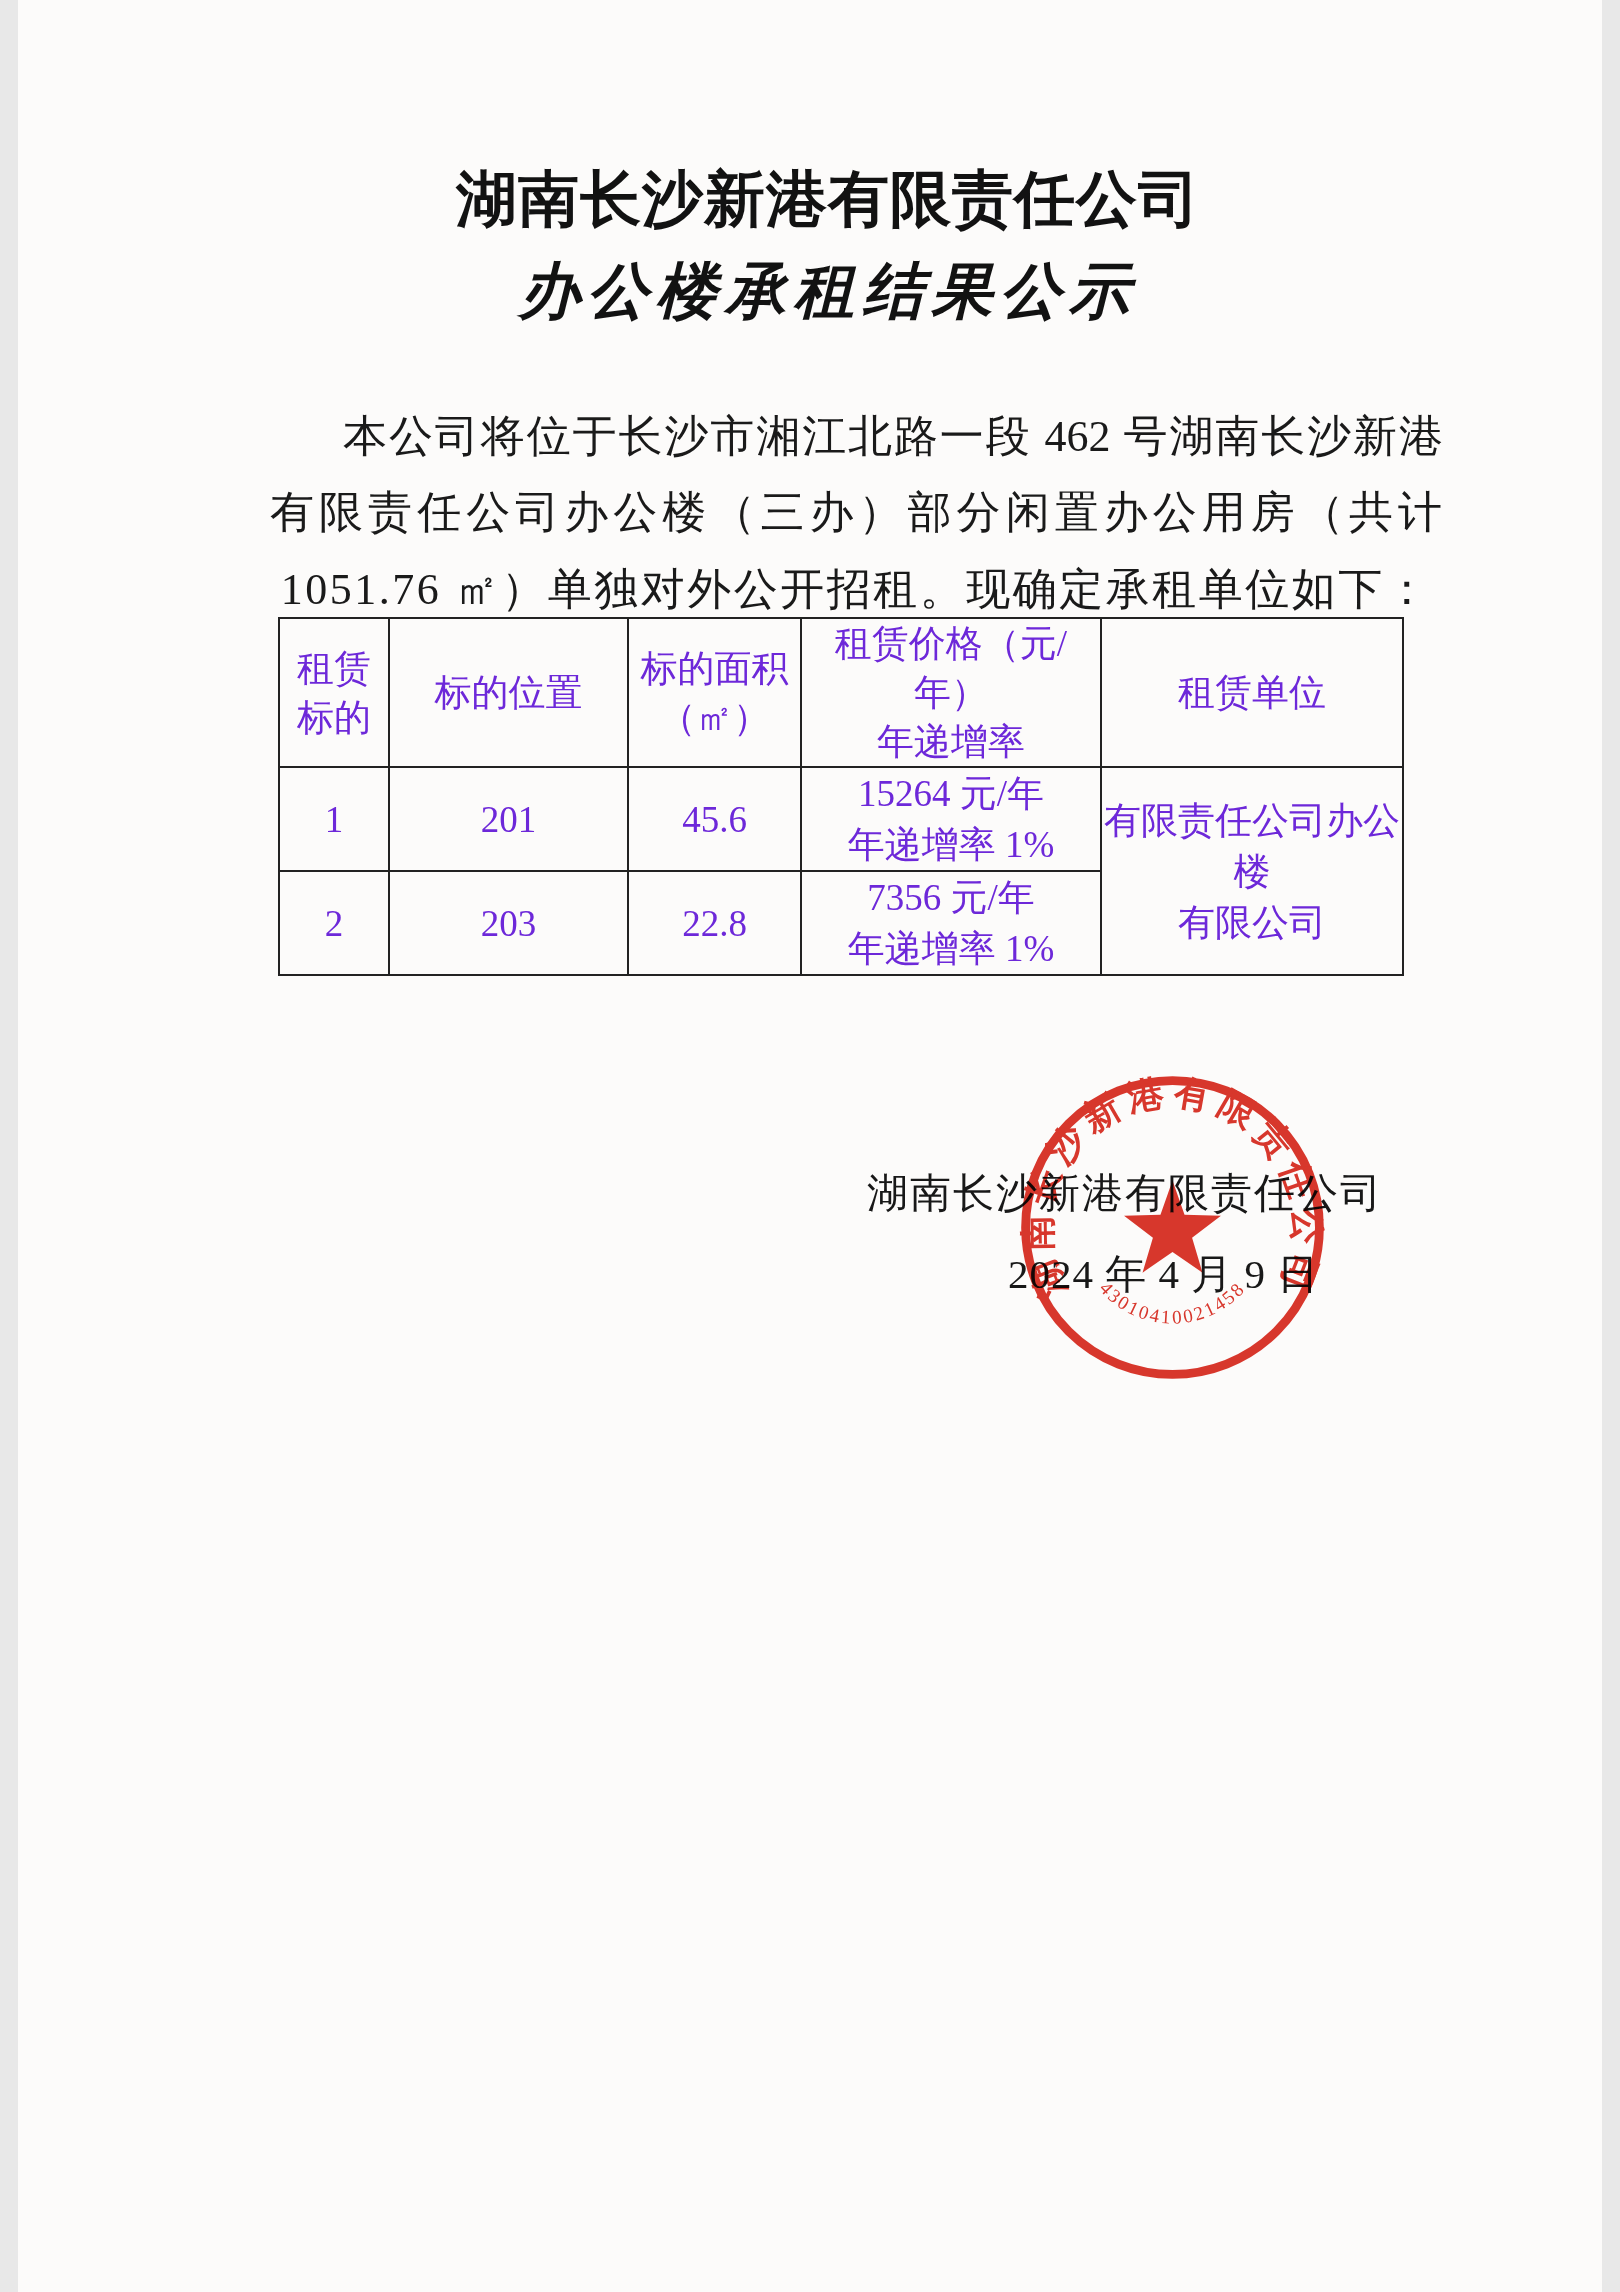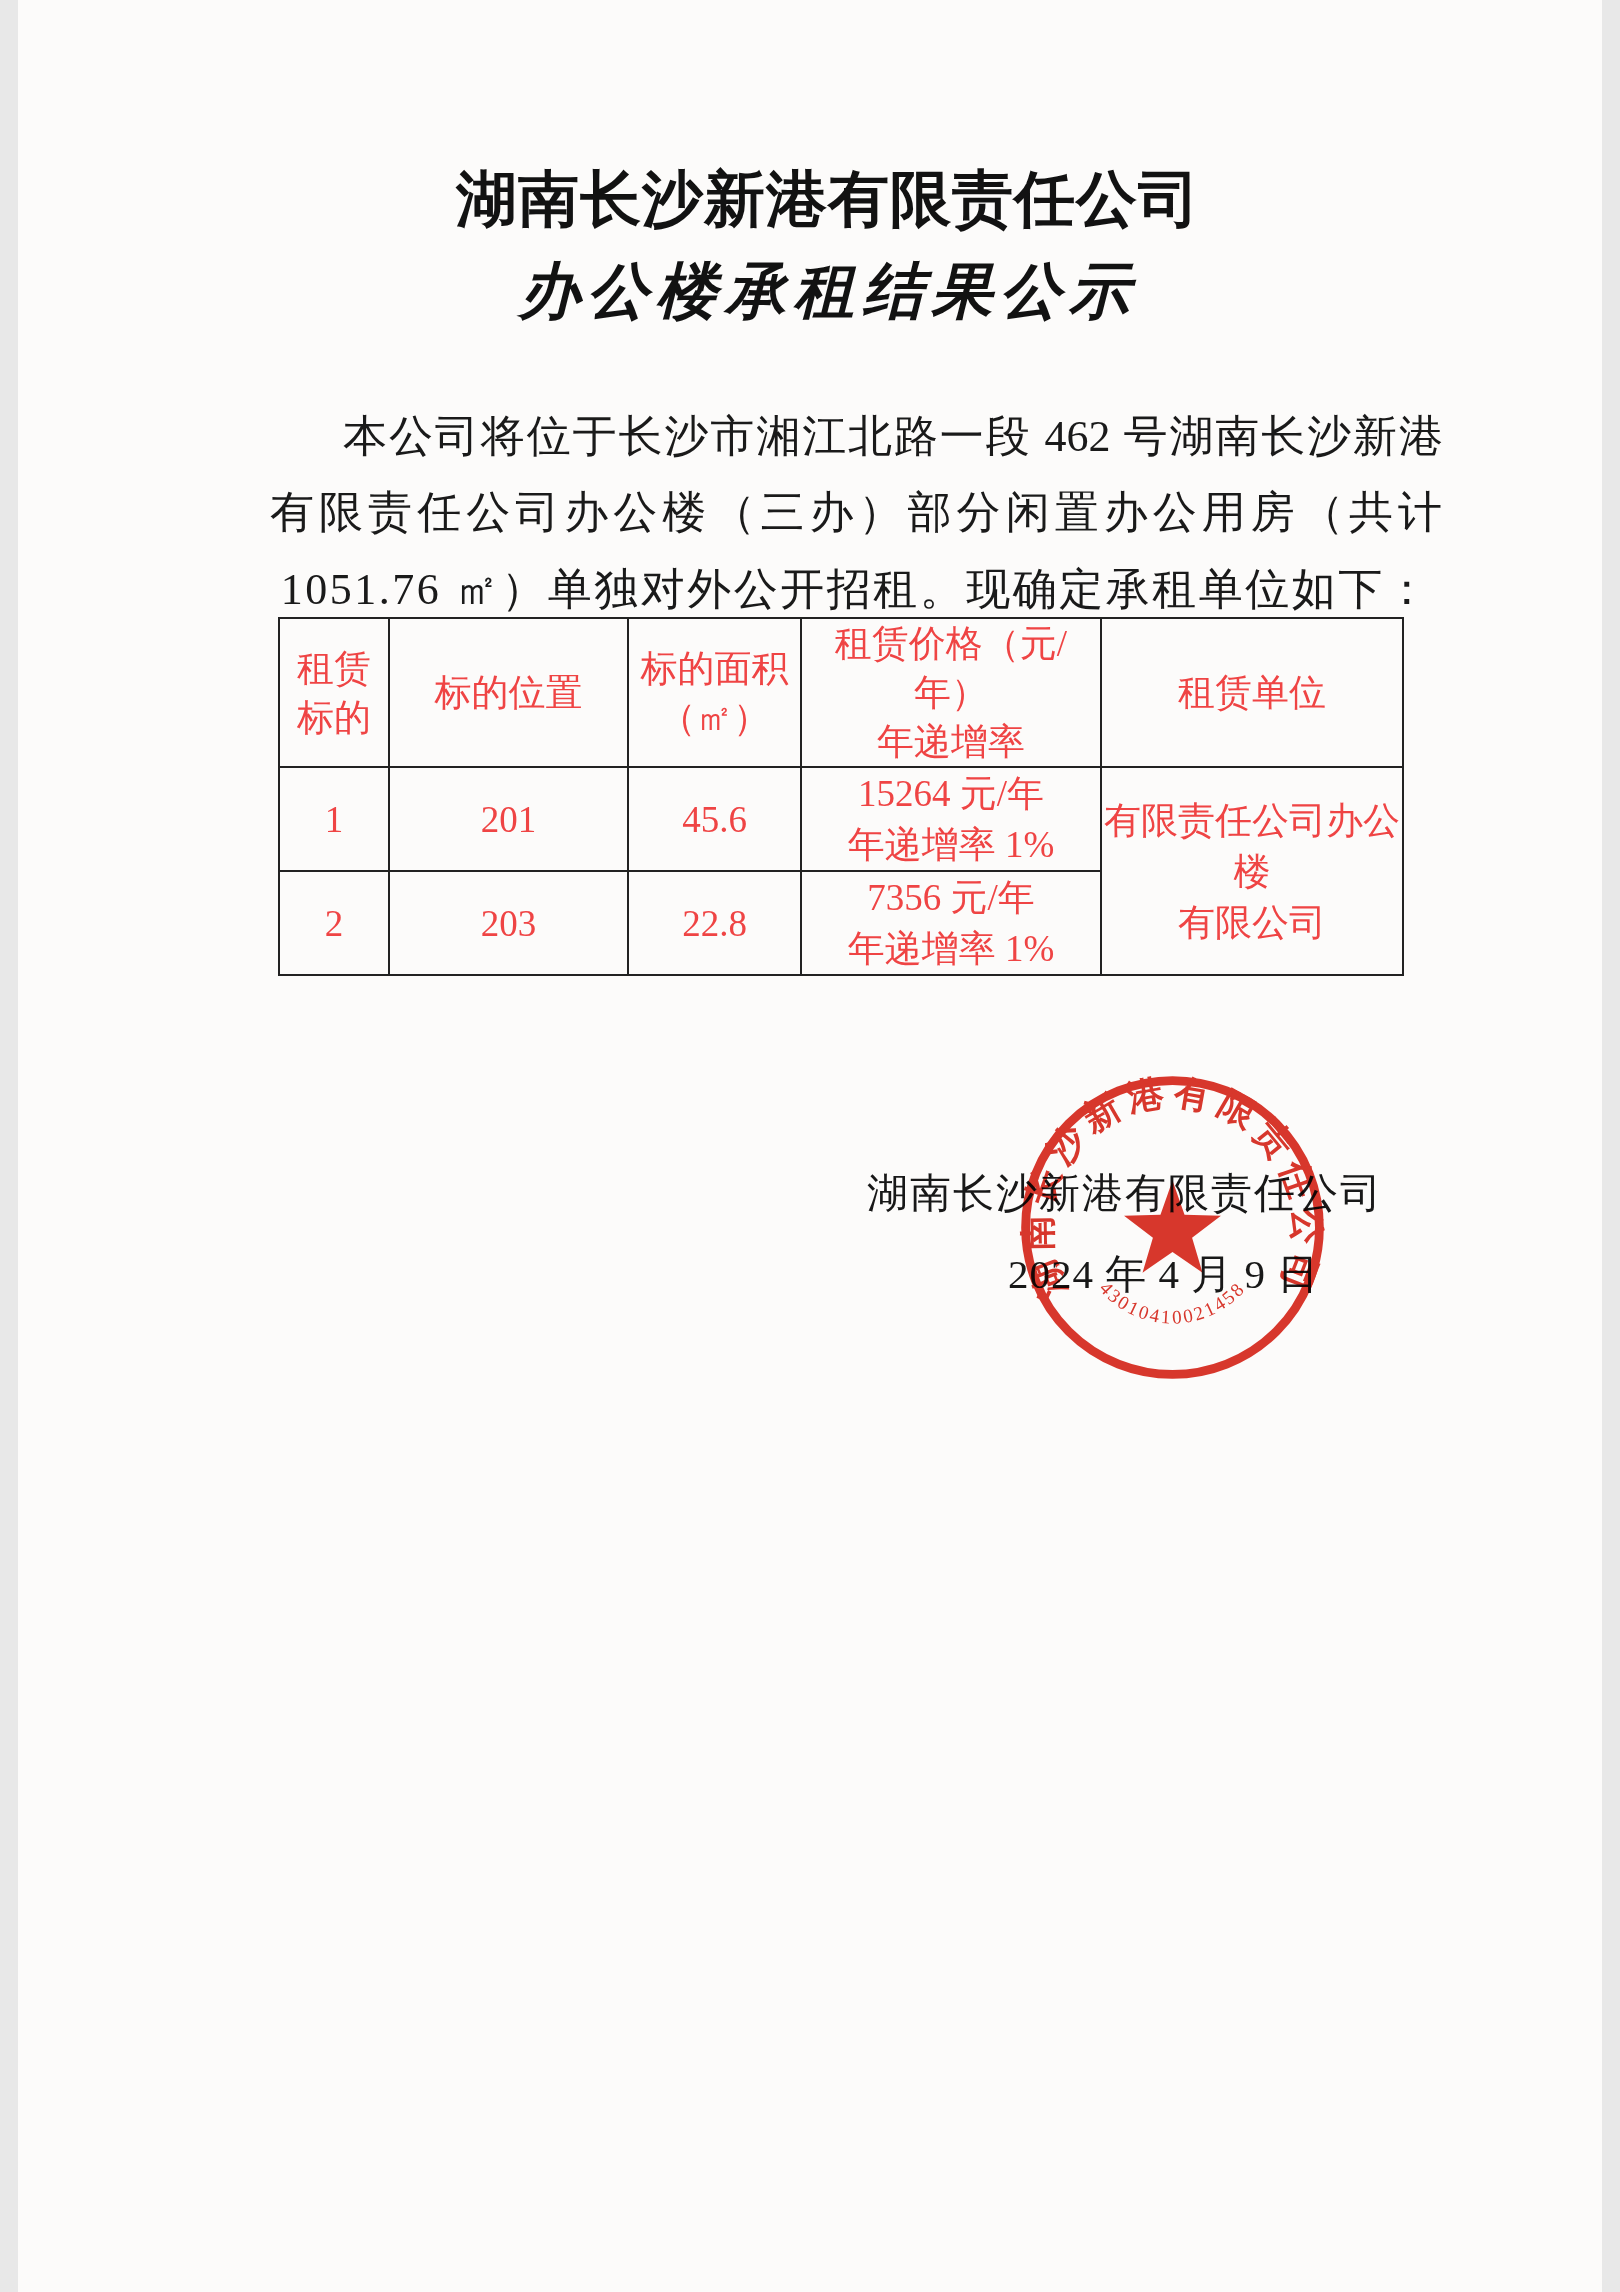--- a/index.html
+++ b/index.html
@@ -46,21 +46,21 @@
   .body-2{top:484px;}
   .body-3{top:561px;letter-spacing:2.5px;text-align:center;}
 
   
   .lease-table{
     left:260px;top:617px;
     border-collapse:collapse;
     table-layout:fixed;
     width:1123px;
     font-size:37px;
-    color:#ef4444;
+    color:#6d28d9;
   }
   .lease-table td{
     border:2.9px solid #222;
     text-align:center;
     vertical-align:middle;
     padding:0;
   }
   .th-row td{height:100px;}
   .row-1 td{height:97px;}
   .row-2 td{height:94px;}

